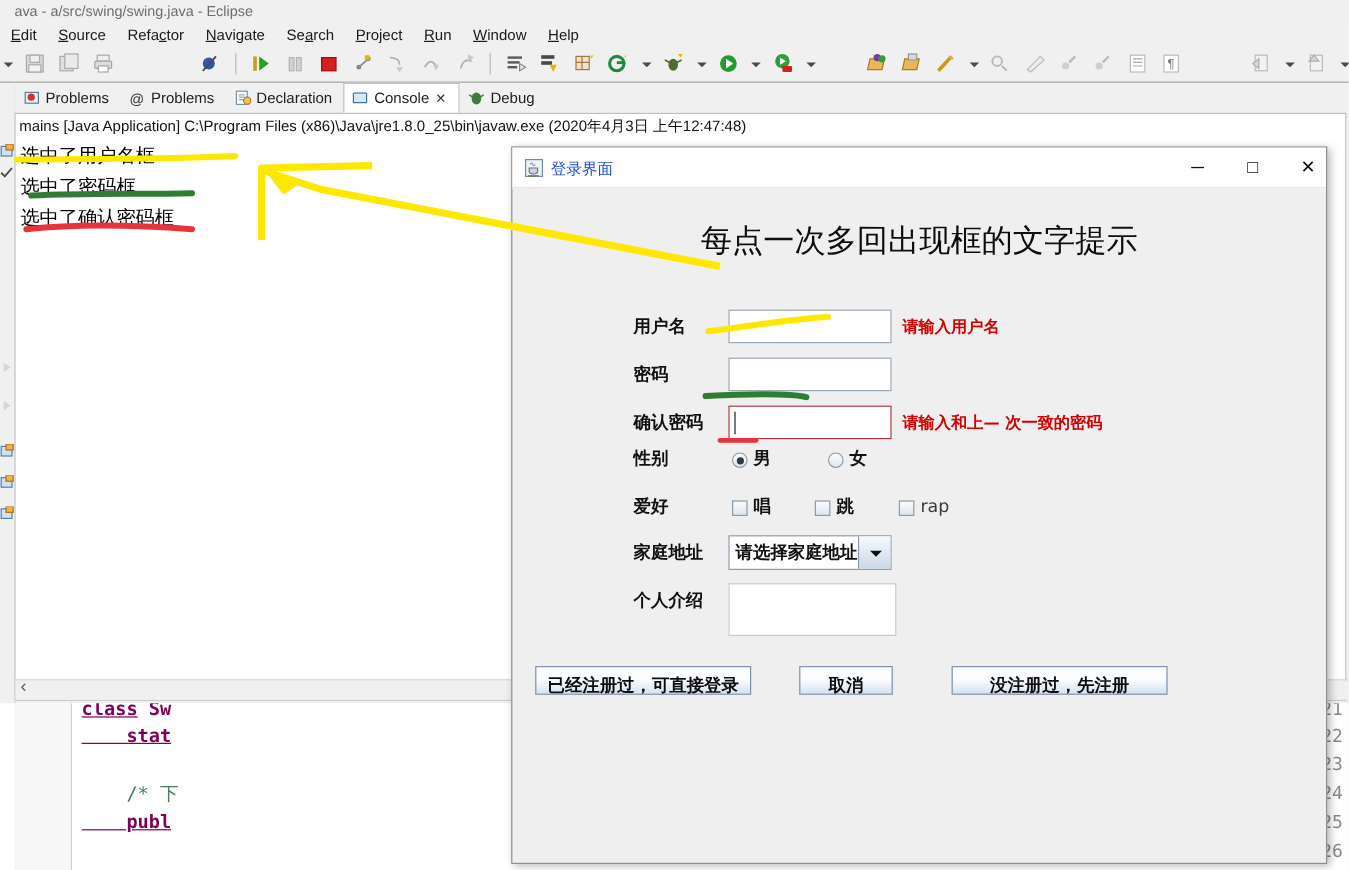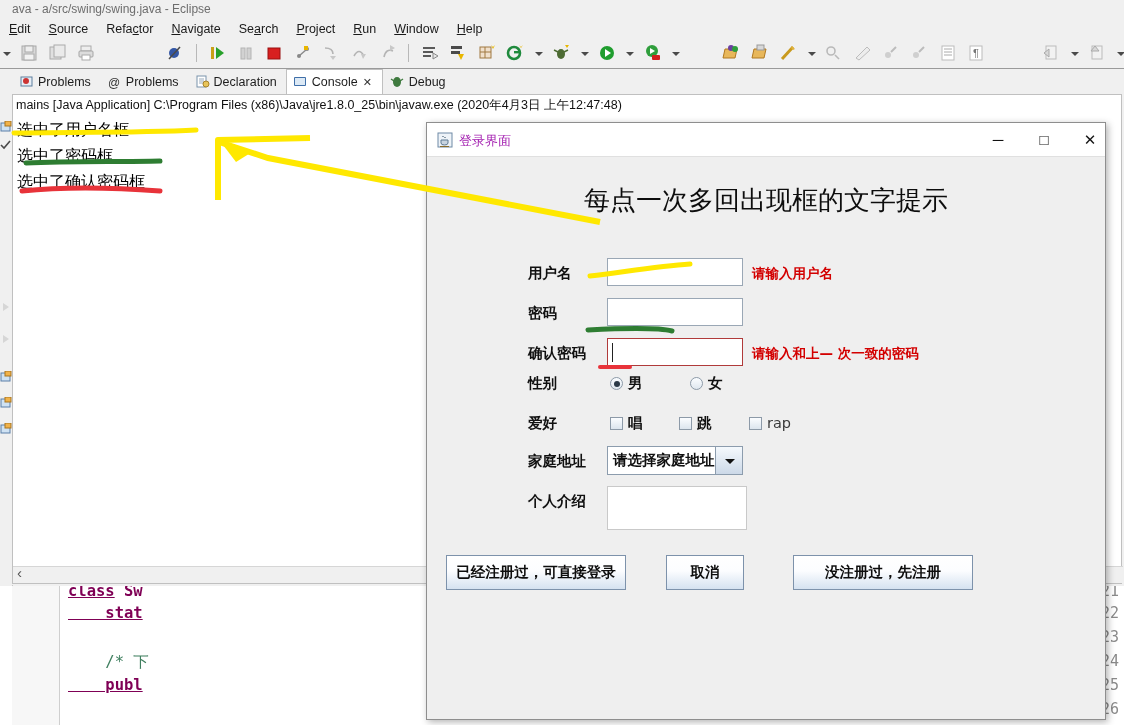--- a/index.html
+++ b/index.html
@@ -85,21 +85,21 @@
   #dialog{
     position:absolute;left:426px;top:122px;width:678px;height:596px;
     background:#efefef;border:1px solid #8e8e8e;
     box-shadow:2px 2px 7px rgba(0,0,0,.30);
   }
   .dlg-title{
     position:absolute;left:0;top:0;width:100%;height:34px;background:#ffffff;
     border-bottom:1px solid #e0e0e0;box-sizing:border-box;
   }
   .dlg-ico{position:absolute;left:10px;top:9px;width:16px;height:16px;}
-  .dlg-name{position:absolute;left:32px;top:9px;font-size:13px;color:#a21caf;
+  .dlg-name{position:absolute;left:32px;top:9px;font-size:13px;color:#1d4ed8;
             font-family:"DejaVu Sans","Liberation Sans",sans-serif;}
   .wbtn{position:absolute;top:0;width:46px;height:33px;cursor:default;}
   .wbtn span{position:absolute;left:0;top:0;width:46px;height:33px;line-height:33px;text-align:center;font-size:15px;color:#111;}
   .dlg-head{
     position:absolute;left:0;top:60px;width:100%;text-align:center;
     font-size:26px;color:#0d0d0d;font-family:"DejaVu Sans","Liberation Sans",sans-serif;
   }
 
   .row{position:absolute;left:0;width:100%;height:30px;}
   .lbl{
@@ -127,21 +127,21 @@
   .combo{position:absolute;left:180px;width:136px;height:29px;background:#fff;border:1px solid #8c9cad;box-sizing:border-box;padding-left:23px;}
   .combo .ctext{position:absolute;left:5px;top:4px;font-size:14.5px;font-weight:bold;color:#101010;
                 font-family:"DejaVu Sans","Liberation Sans",sans-serif;}
   .combo .cbtn{position:absolute;right:0;top:0;width:27px;height:27px;
         background:linear-gradient(#f5f9fd,#ccd9e8);border-left:1px solid #8c9cad;box-sizing:border-box;}
   .combo .cbtn::after{content:"";position:absolute;left:9px;top:12px;border-left:5px solid transparent;border-right:5px solid transparent;border-top:5px solid #111;}
 
   .tarea{position:absolute;left:180px;width:140px;height:44px;background:#fff;border:1px solid #c9c9c9;box-sizing:border-box;}
 
   .btn{
-    position:absolute;height:35px;
+    position:absolute;height:24px;
     background:linear-gradient(#ffffff 0%,#fcfdff 45%,#d5e2f0 100%);
     border:1px solid #7d92ab;box-sizing:border-box;
     font-size:14.5px;font-weight:bold;color:#0d0d0d;
     font-family:"DejaVu Sans","Liberation Sans",sans-serif;
     text-align:center;line-height:33px;cursor:default;
   }
 
   
   #ink{position:absolute;left:0;top:0;width:1124px;height:725px;pointer-events:none;}
 </style>

